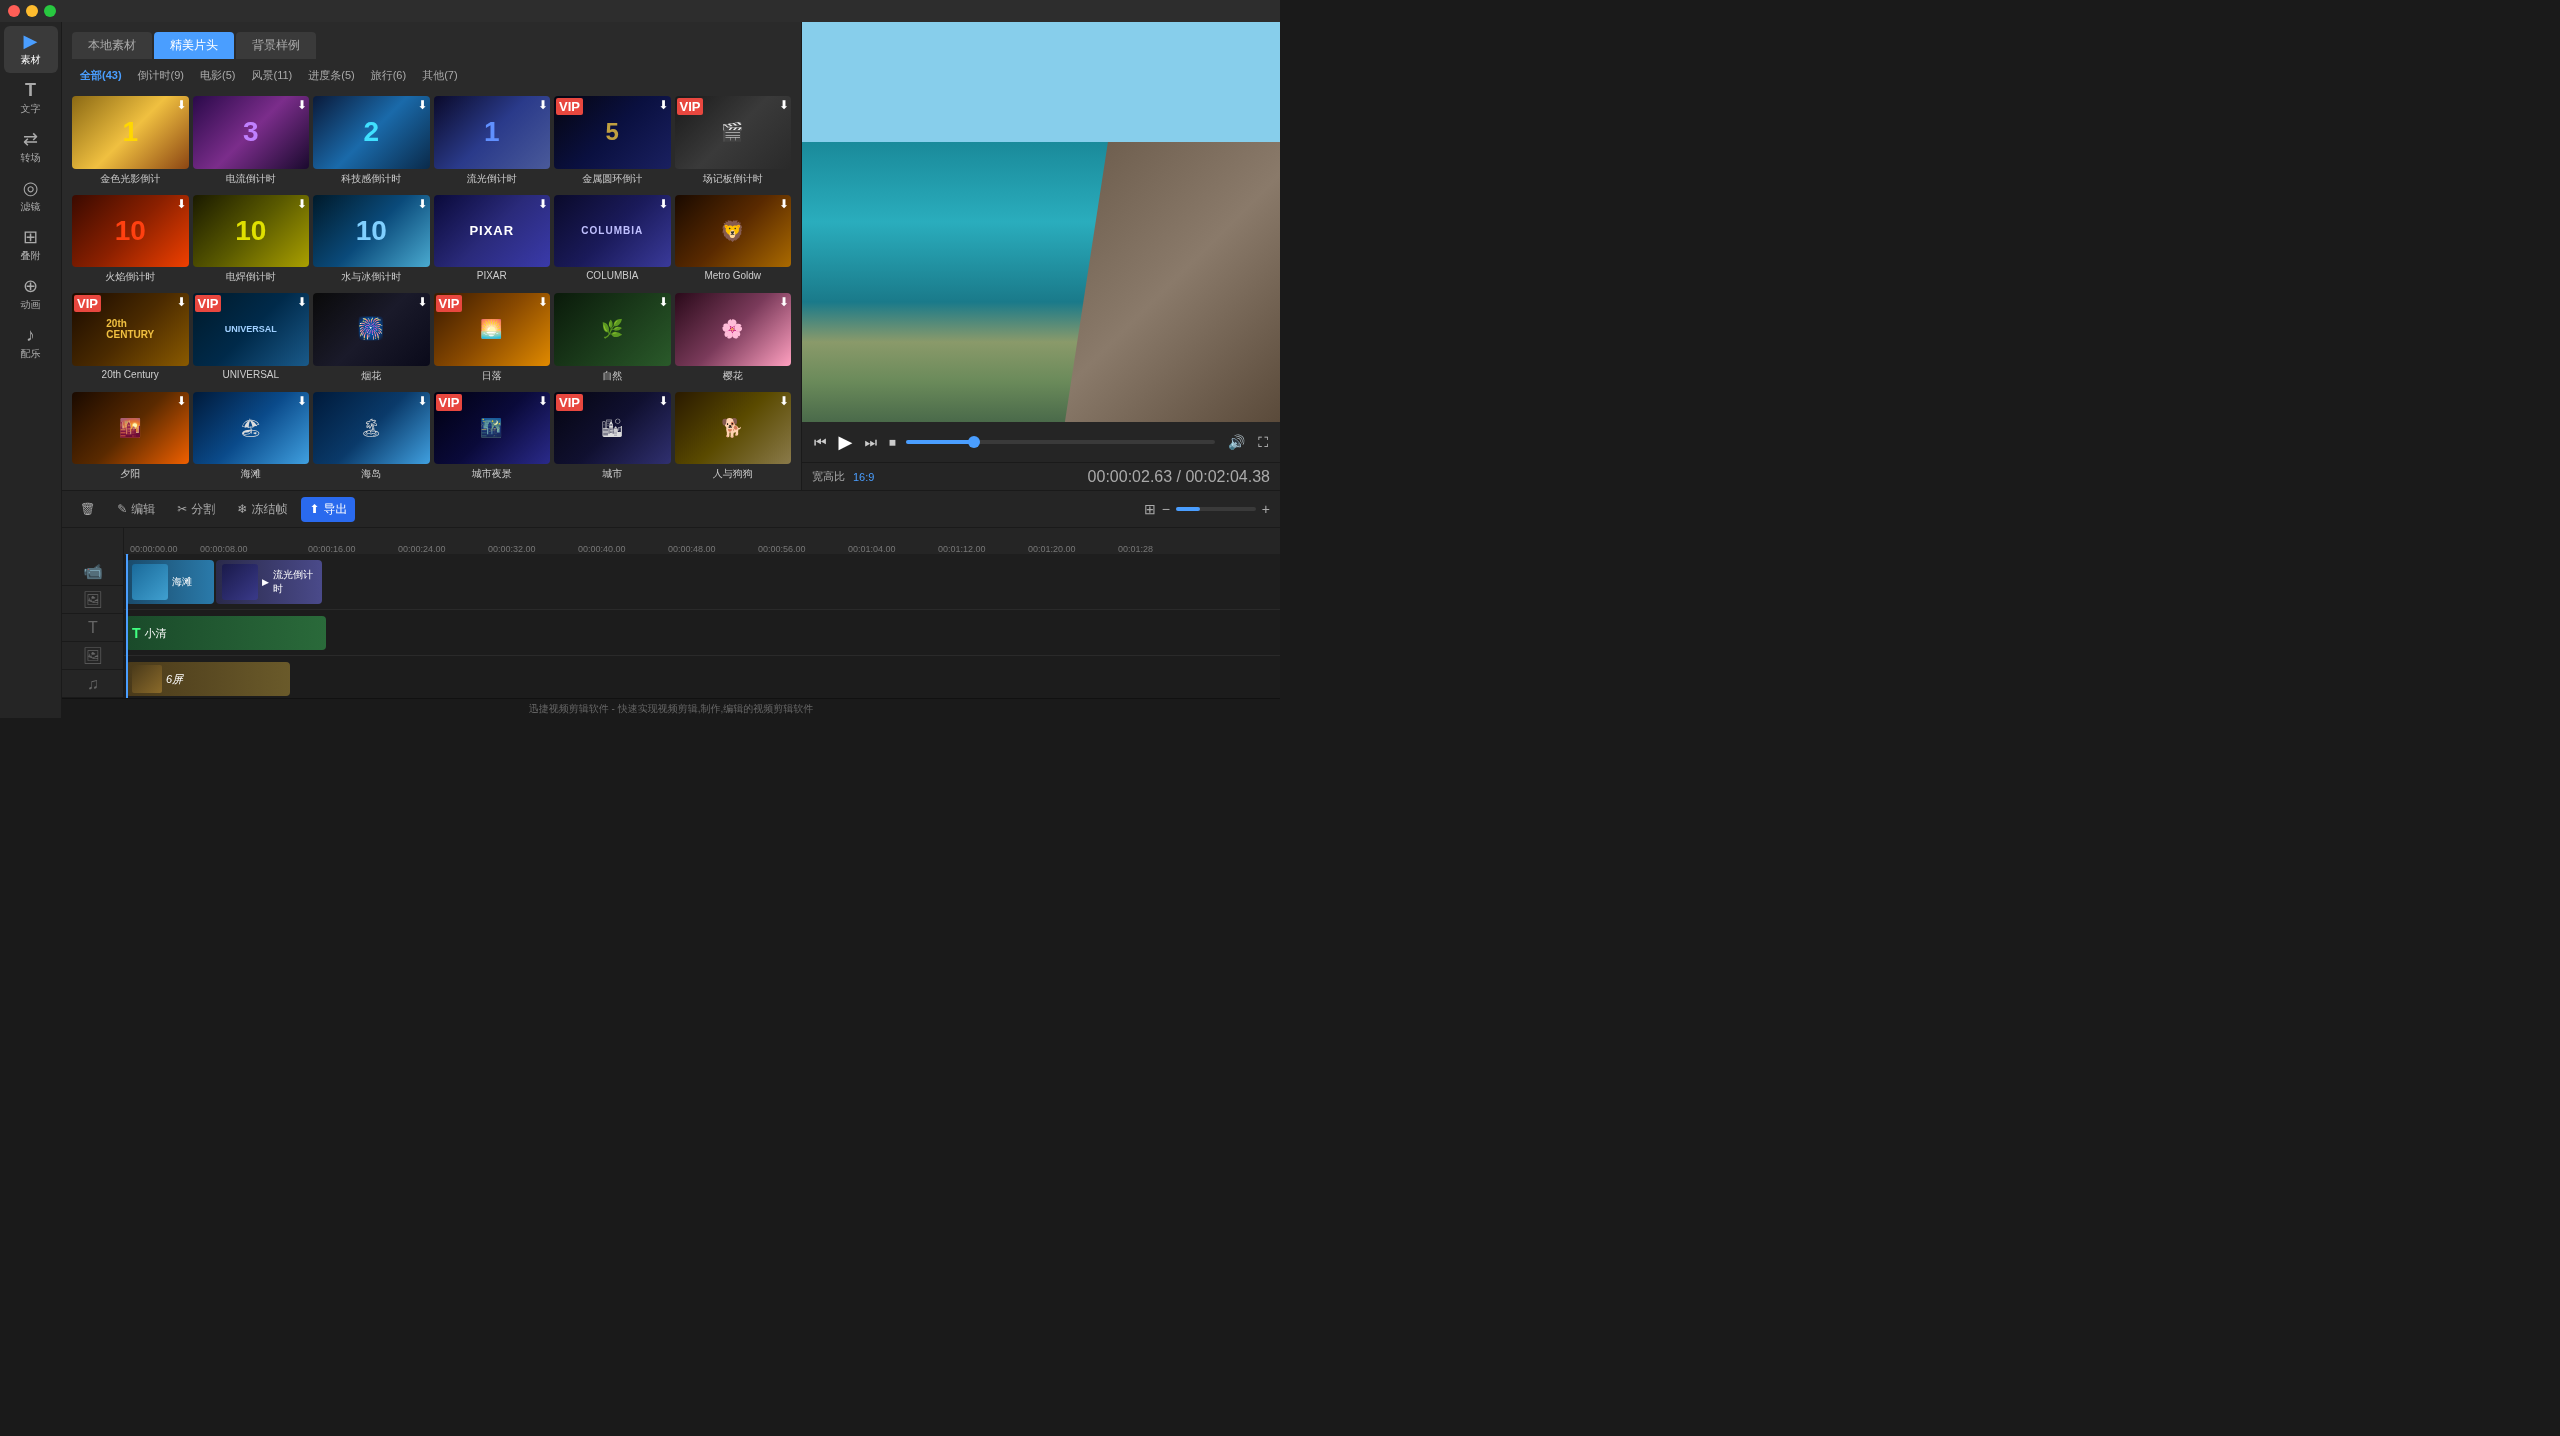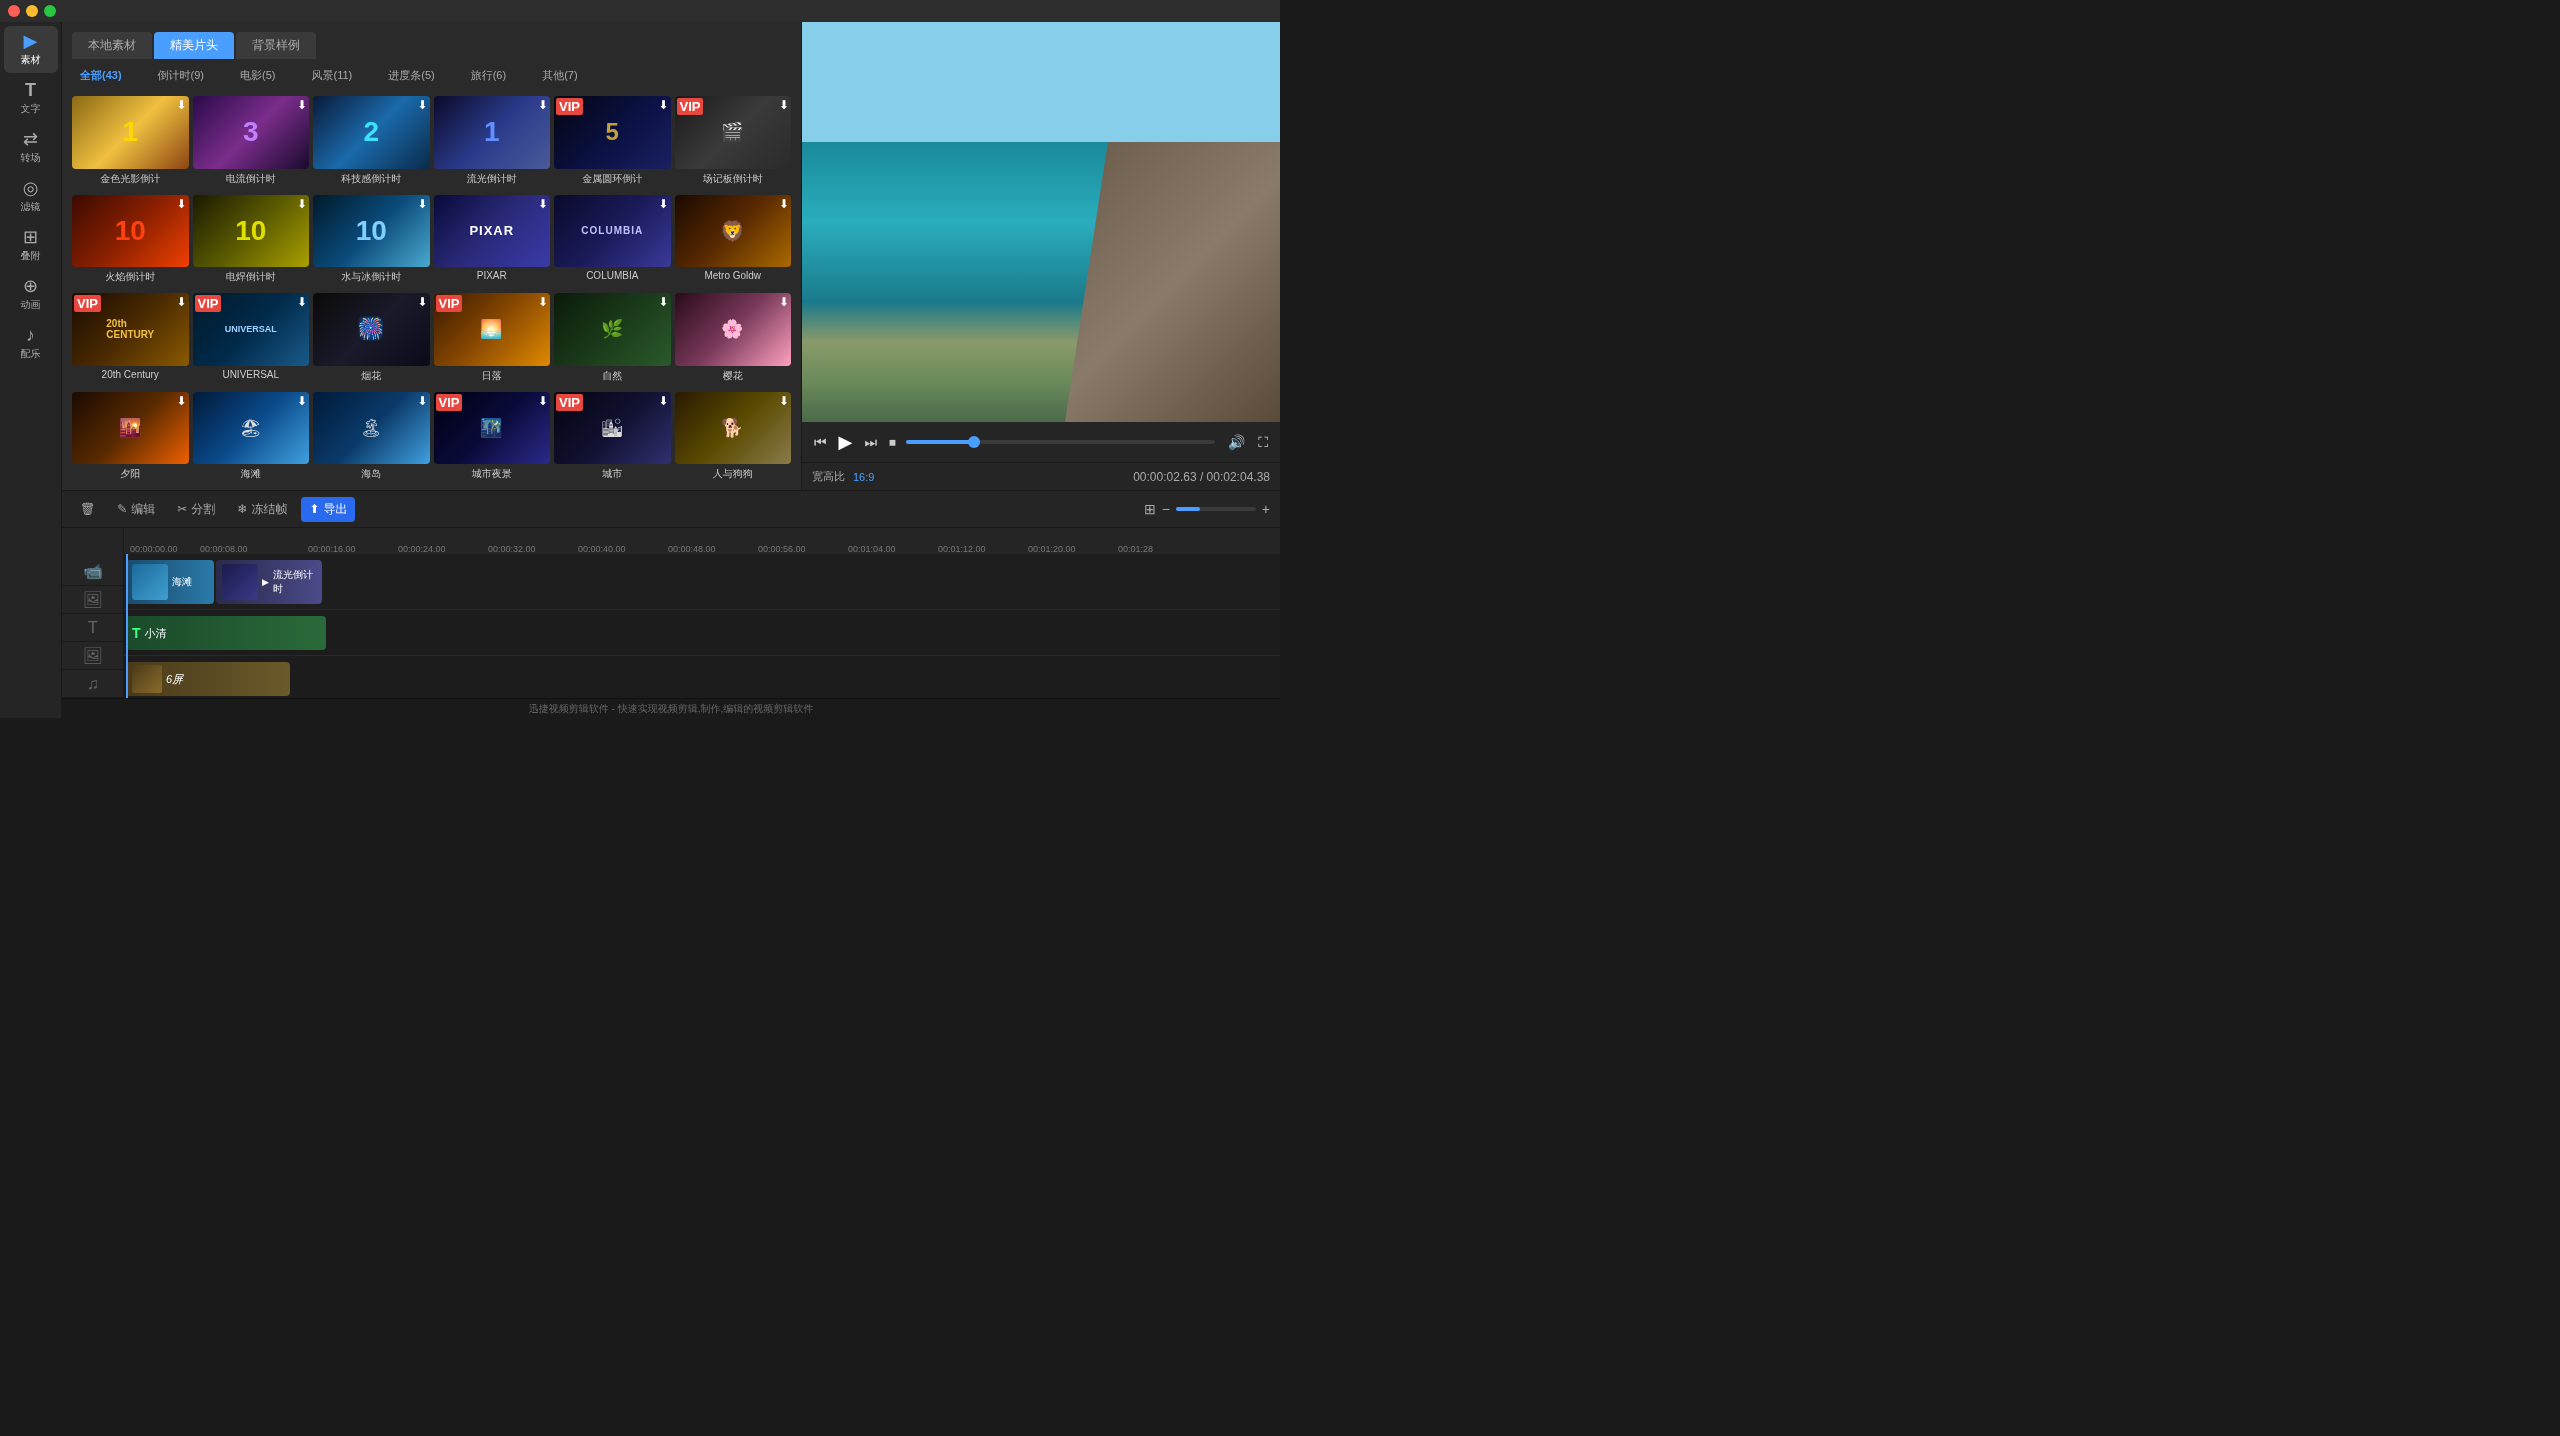--- a/index.html
+++ b/index.html
@@ -113,21 +113,21 @@
     }
     .tab-btn.active {
       background: #4a9eff;
       color: #fff;
     }
 
     
     .filter-bar {
       display: flex;
       padding: 6px 10px;
-      gap: 20px;
+      gap: 0;
       flex-wrap: wrap;
     }
     .filter-tag {
       padding: 3px 8px;
       border-radius: 4px;
       cursor: pointer;
       font-size: 11px;
       color: #aaa;
       background: transparent;
       border: none;
@@ -290,21 +290,21 @@
       gap: 8px;
       font-size: 11px;
       color: #aaa;
       border-top: 1px solid #1a1a1a;
     }
     .ratio-label {
       color: #4a9eff;
     }
     .time-info {
       margin-left: auto;
-      font-size: 12px;
+      font-size: 16px;
       color: #aaa;
     }
 
     
     .toolbar {
       height: 38px;
       background: #252525;
       display: flex;
       align-items: center;
       padding: 0 10px;

